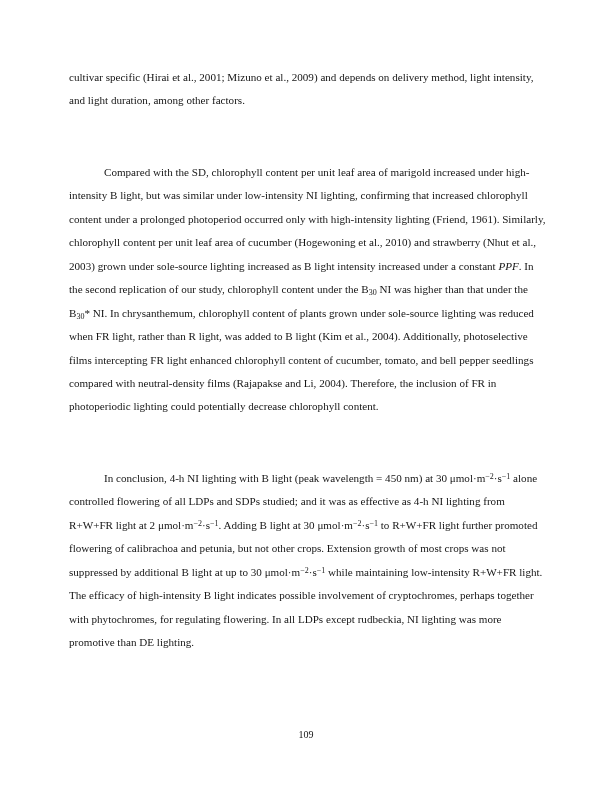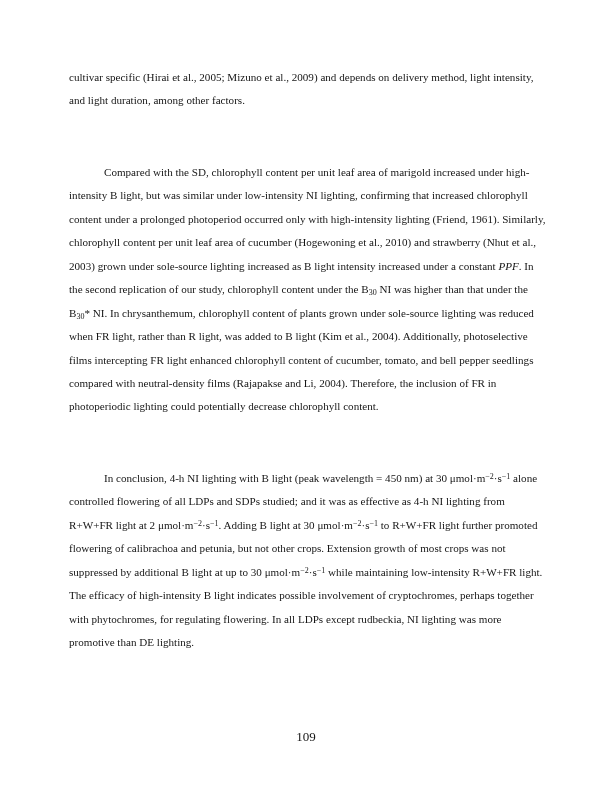--- a/index.html
+++ b/index.html
@@ -47,31 +47,31 @@
     font-size: 0.72em;
     vertical-align: 0.42em;
     line-height: 0;
   }
   .page-number {
     position: absolute;
     left: 0;
     top: 729px;
     width: 612px;
     text-align: center;
-    font-size: 13px;
+    font-size: 10px;
     font-family: "Liberation Serif", "DejaVu Serif", serif;
     color: #151515;
   }
 </style>
 </head>
 <body>
 
 <div class="page">
 
   <div class="text-body">
-    <p class="para">cultivar specific (Hirai et al., 2005; Mizuno et al., 2009) and depends on delivery method, light intensity, and light duration, among other factors.</p>
+    <p class="para">cultivar specific (Hirai et al., 2001; Mizuno et al., 2009) and depends on delivery method, light intensity, and light duration, among other factors.</p>
     <p class="para indented">Compared with the SD, chlorophyll content per unit leaf area of marigold increased under high-intensity B light, but was similar under low-intensity NI lighting, confirming that increased chlorophyll content under a prolonged photoperiod occurred only with high-intensity lighting (Friend, 1961). Similarly, chlorophyll content per unit leaf area of cucumber (Hogewoning et al., 2010) and strawberry (Nhut et al., 2003) grown under sole-source lighting increased as B light intensity increased under a constant <span class="it">PPF</span>. In the second replication of our study, chlorophyll content under the B<sub>30</sub> NI was higher than that under the B<sub>30</sub>* NI. In chrysanthemum, chlorophyll content of plants grown under sole-source lighting was reduced when FR light, rather than R light, was added to B light (Kim et al., 2004). Additionally, photoselective films intercepting FR light enhanced chlorophyll content of cucumber, tomato, and bell pepper seedlings compared with neutral-density films (Rajapakse and Li, 2004). Therefore, the inclusion of FR in photoperiodic lighting could potentially decrease chlorophyll content.</p>
     <p class="para indented">In conclusion, 4-h NI lighting with B light (peak wavelength = 450 nm) at 30 μmol·m<sup>−2</sup>·s<sup>−1</sup> alone controlled flowering of all LDPs and SDPs studied; and it was as effective as 4-h NI lighting from R+W+FR light at 2 μmol·m<sup>−2</sup>·s<sup>−1</sup>. Adding B light at 30 μmol·m<sup>−2</sup>·s<sup>−1</sup> to R+W+FR light further promoted flowering of calibrachoa and petunia, but not other crops. Extension growth of most crops was not suppressed by additional B light at up to 30 μmol·m<sup>−2</sup>·s<sup>−1</sup> while maintaining low-intensity R+W+FR light. The efficacy of high-intensity B light indicates possible involvement of cryptochromes, perhaps together with phytochromes, for regulating flowering. In all LDPs except rudbeckia, NI lighting was more promotive than DE lighting.</p>
   </div>
 
   <div class="page-number">109</div>
 
 </div>
 
 </body></html>

